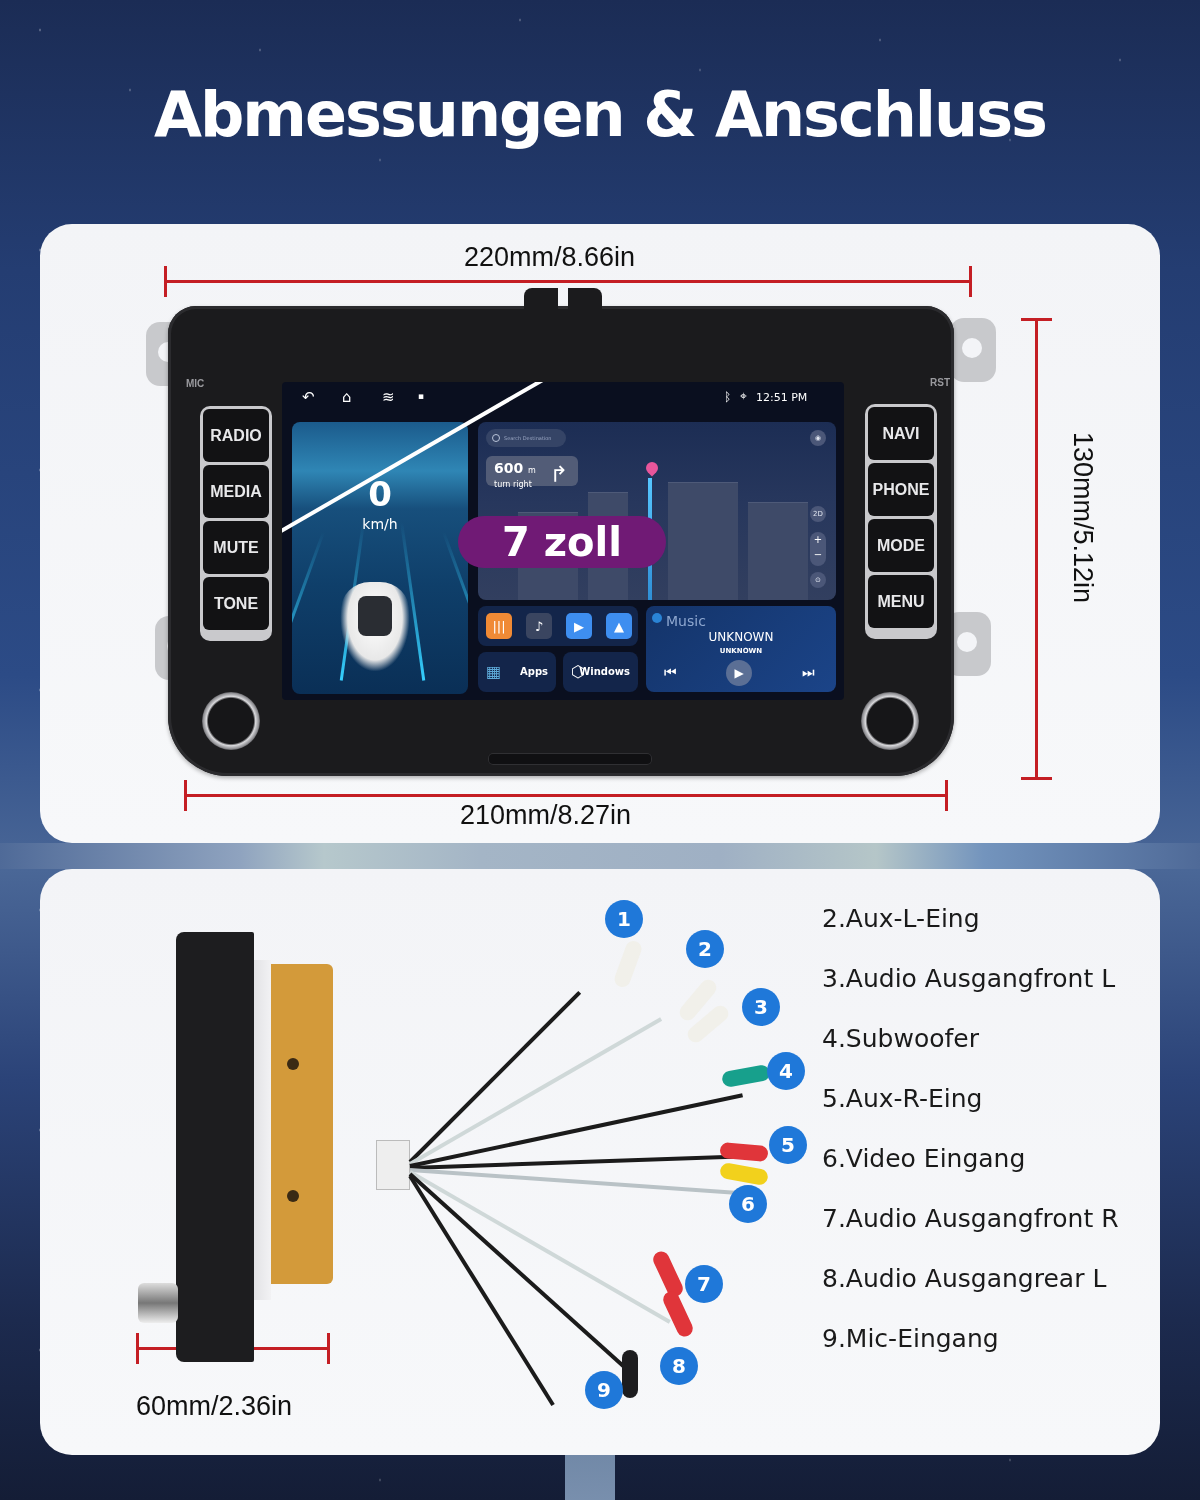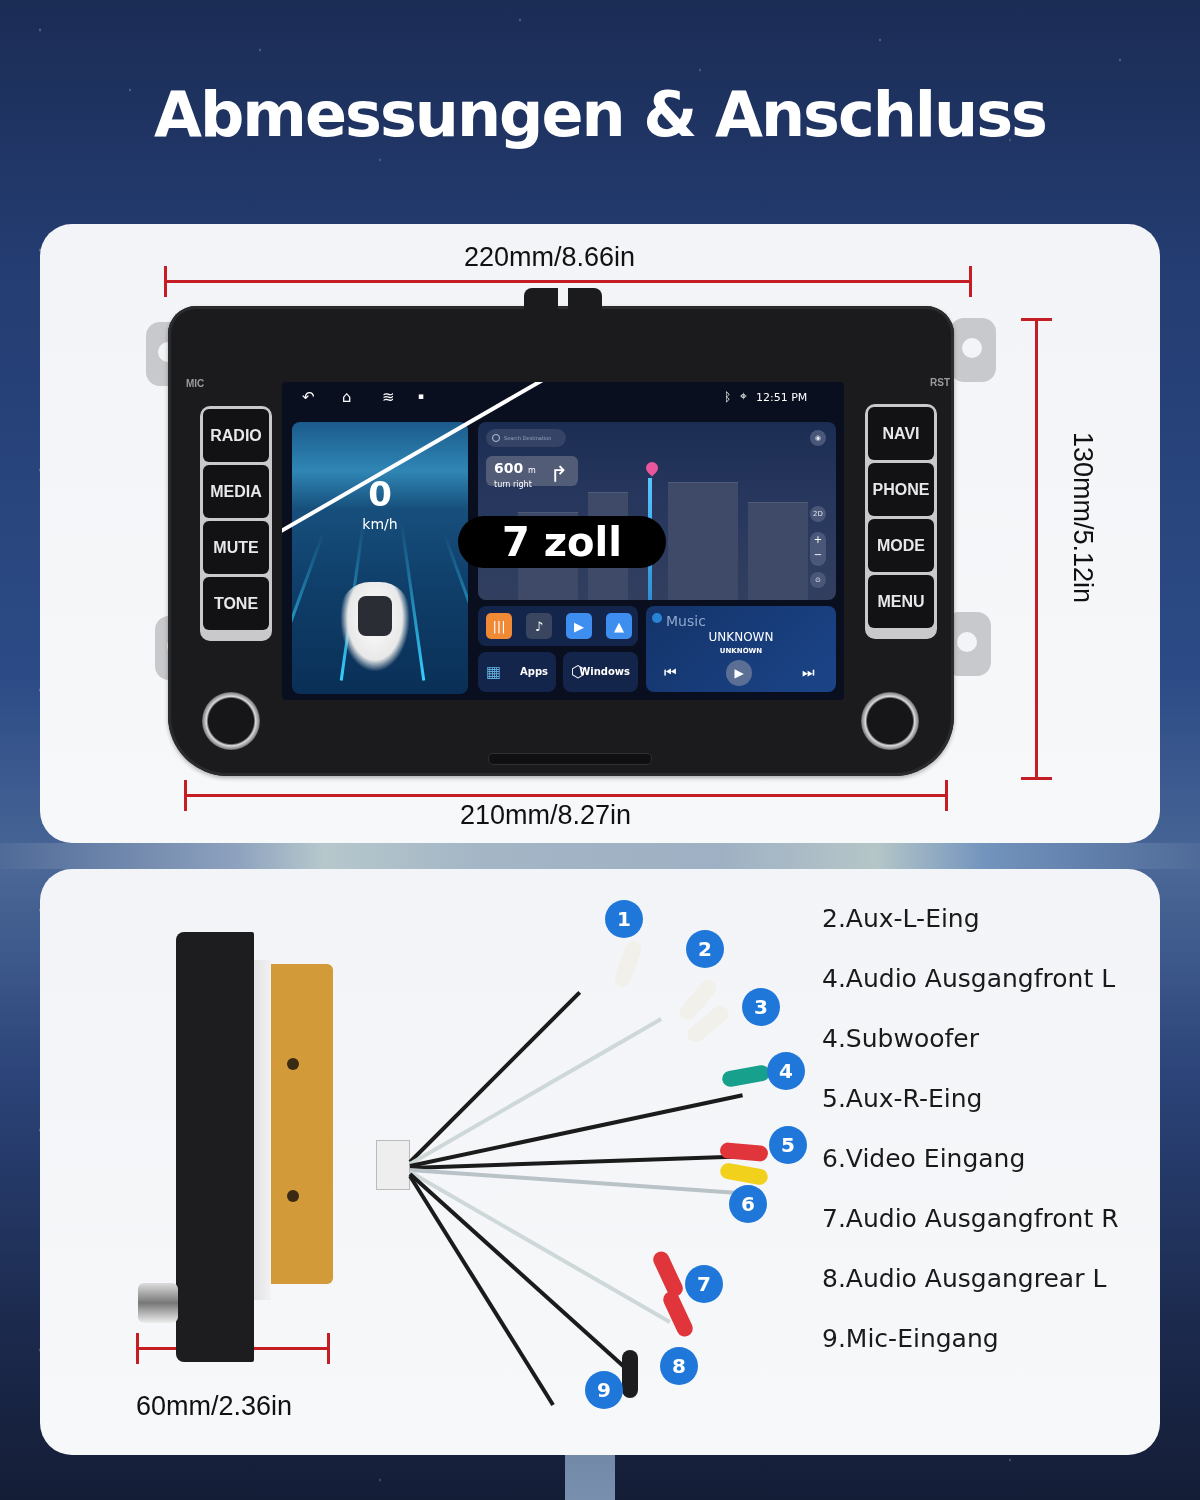--- a/index.html
+++ b/index.html
@@ -91,21 +91,21 @@
   .tile-lbl { position:absolute; right:8px; top:14px; }
   .music-tile { left:364px; top:224px; width:190px; height:86px; background:linear-gradient(135deg,#14346a,#1b4488); color:#fff; }
   .music-tile .m-head { position:absolute; left:20px; top:7px; font-size:14px; color:#8ea7cf; }
   .music-tile .m-dot { position:absolute; left:6px; top:7px; width:10px; height:10px; border-radius:50%; background:#2a84d6; }
   .music-tile .m-title { position:absolute; width:100%; top:24px; text-align:center; font-size:12px; }
   .music-tile .m-artist { position:absolute; width:100%; top:41px; text-align:center; font-size:7px; font-weight:bold; }
   .music-tile .m-ctl { position:absolute; top:58px; font-size:14px; color:#fff; }
   .music-tile .m-play { position:absolute; left:80px; top:54px; width:26px; height:26px; border-radius:50%; background:#5b6f95; text-align:center; line-height:26px; font-size:12px; }
 
   .diag-line { position:absolute; left:-6px; top:150px; width:650px; height:4px; background:#fff; transform-origin:left center; transform:rotate(-30deg); }
-  .size-badge { position:absolute; left:176px; top:134px; width:208px; height:52px; border-radius:26px; background:#000000; color:#fff;
+  .size-badge { position:absolute; left:176px; top:134px; width:208px; height:52px; border-radius:26px; background:#701a75; color:#fff;
     font-family:"DejaVu Sans", sans-serif; font-size:40px; font-weight:bold; text-align:center; line-height:52px; }
 
   
   .side { position:absolute; left:176px; top:932px; width:78px; height:430px; background:#1d1d1f; border-radius:8px 2px 2px 8px; }
   .side-silver { position:absolute; left:247px; top:960px; width:24px; height:340px; background:linear-gradient(90deg,#dcdcdf,#f2f2f4); }
   .side-bracket { position:absolute; left:263px; top:964px; width:70px; height:320px; background:#d39a3a; border-radius:2px 6px 6px 2px; }
   .side-bracket .hole { position:absolute; left:24px; width:12px; height:12px; border-radius:50%; background:#3a2a14; }
   .side-knob { position:absolute; left:138px; top:1283px; width:40px; height:40px; border-radius:6px; background:linear-gradient(180deg,#ddd,#777,#eee); }
 
   
@@ -277,20 +277,20 @@
   <div class="callout" style="left:767px; top:1052px;">4</div>
   <div class="callout" style="left:769px; top:1126px;">5</div>
   <div class="callout" style="left:729px; top:1185px;">6</div>
   <div class="callout" style="left:685px; top:1265px;">7</div>
   <div class="callout" style="left:660px; top:1347px;">8</div>
   <div class="callout" style="left:585px; top:1371px;">9</div>
 </div>
 
 <div class="conn-list">
   <div class="conn-item">2.Aux-L-Eing</div>
-  <div class="conn-item">4.Audio Ausgangfront L</div>
+  <div class="conn-item">3.Audio Ausgangfront L</div>
   <div class="conn-item">4.Subwoofer</div>
   <div class="conn-item">5.Aux-R-Eing</div>
   <div class="conn-item">6.Video Eingang</div>
   <div class="conn-item">7.Audio Ausgangfront R</div>
   <div class="conn-item">8.Audio Ausgangrear L</div>
   <div class="conn-item">9.Mic-Eingang</div>
 </div>
 
 </body></html>

